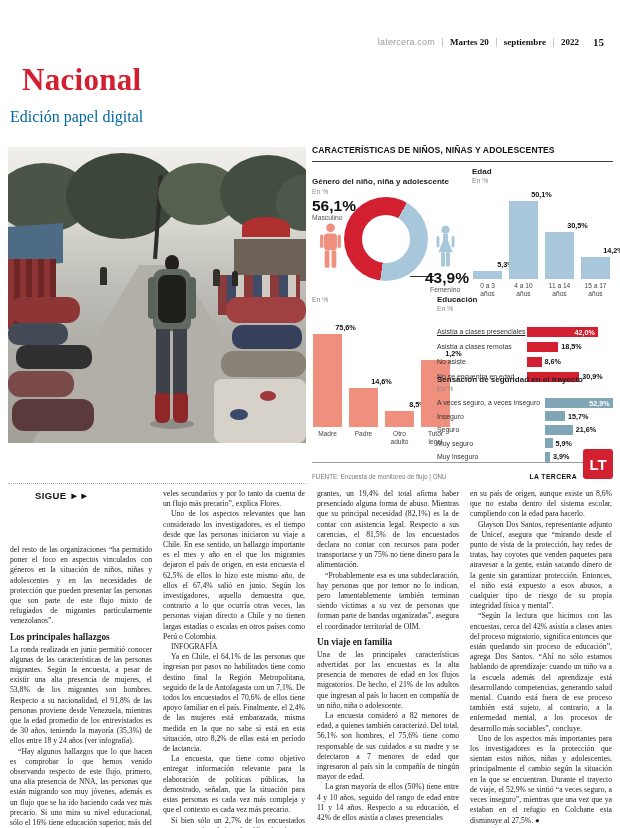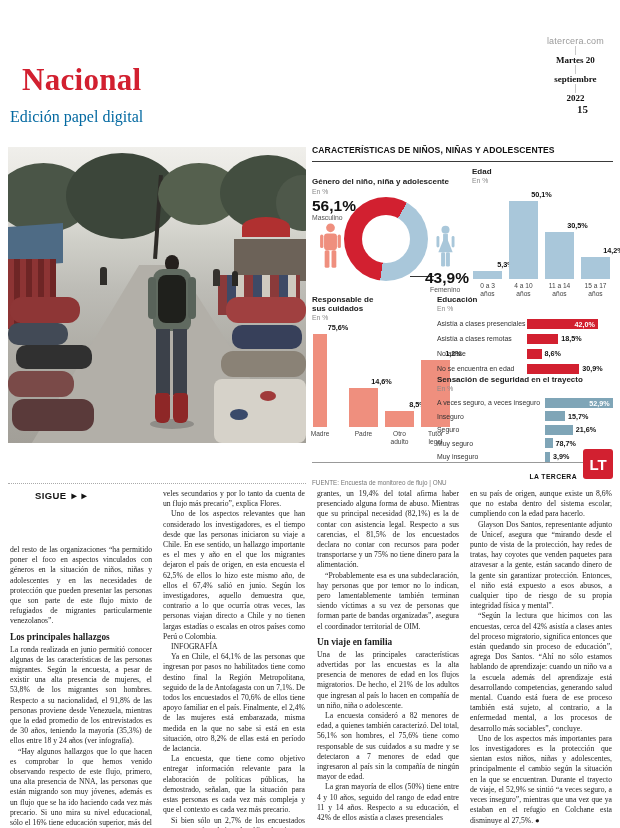--- a/index.html
+++ b/index.html
@@ -1,19 +1,19 @@
 <!DOCTYPE html>
 <html><head>
 <meta charset="utf-8">
 <style>
   html,body{margin:0;padding:0;background:#fff;}
   #page{position:relative;width:620px;height:828px;background:#fff;overflow:hidden;
         font-family:"Liberation Sans",sans-serif;color:#1c1c1c;}
   
-  #masthead{position:absolute;top:36px;right:16px;display:flex;align-items:center;font-size:9px;flex-direction:column;}
+  #masthead{position:absolute;top:36px;right:16px;display:flex;align-items:center;font-size:9px;}
   .mh-site{color:#9a9a9a;letter-spacing:.2px;}
   .sep{display:inline-block;width:1px;height:9px;background:#c9c9c9;margin:0 7px;}
   .mh-b{font-family:"Liberation Serif",serif;font-weight:bold;color:#111;}
   .mh-page{font-family:"Liberation Serif",serif;font-weight:bold;font-size:11px;margin-left:14px;}
   
   #section-head{position:absolute;left:10px;top:52px;}
   #section-head h1{margin:12px;font-family:"Liberation Serif",serif;font-weight:bold;
                    font-size:31px;line-height:32px;color:#d22030;letter-spacing:.3px;}
   #section-head .sub{font-family:"Liberation Serif",serif;font-size:16px;color:#0369a1;margin-top:2px;}
   
@@ -47,21 +47,21 @@
   .vcat{position:absolute;top:100%;margin-top:3px;font-size:6.6px;color:#444;text-align:center;line-height:7.5px;white-space:nowrap;}
   
   .hrow{display:flex;align-items:center;}
   .hlabel{width:90px;font-size:6.9px;color:#333;flex:none;}
   .hbarwrap{display:flex;align-items:center;flex:1;position:relative;}
   .hbar{height:10px;position:relative;flex:none;}
   .hbar.red{background:#d22030;}
   .hbar.steel{background:#7fa5b7;}
   .hval-in{position:absolute;right:3px;top:50%;transform:translateY(-50%);color:#fff;font-size:7.2px;font-weight:bold;}
   .hval-out{margin-left:3px;font-size:7.2px;font-weight:bold;color:#111;white-space:nowrap;}
-  #fuente-row{position:absolute;left:0;top:317px;width:100%;border-top:1px solid #999;padding-top:8px;}
+  #fuente-row{position:absolute;left:0;top:317px;width:100%;border-top:1px solid #999;padding-top:2px;}
   #fuente-text{font-size:6.3px;color:#777;}
   #brand-name{position:absolute;right:36px;top:10px;font-size:6.8px;font-weight:bold;color:#111;letter-spacing:.4px;}
   #lt-logo{position:absolute;right:0;top:-14px;width:30px;height:30px;background:#d22030;border-radius:3px;
            display:flex;align-items:center;justify-content:center;color:#fff;font-weight:bold;font-size:15px;
            font-family:"Liberation Sans",sans-serif;}
   
   #page-rule{position:absolute;left:8px;top:483px;width:298px;border-top:1px dotted #aaa;}
   #sigue{position:absolute;left:35px;top:490px;font-size:9.5px;font-weight:bold;color:#111;letter-spacing:.4px;}
   .col{position:absolute;top:489px;width:142px;height:339px;overflow:hidden;
        font-family:"Liberation Serif",serif;font-size:7.7px;line-height:10.2px;
@@ -190,24 +190,23 @@
         </div>
         <div class="vgroup" style="left:109px;width:29px;">
           <div class="vval">14,2%</div>
           <div class="vbar blue" style="height: 22.01px;"></div>
           <div class="vcat"><span>15 a 17</span><br><span>años</span></div>
         </div>
       </div>
     </div>
 
     <div class="vchart" style="left:0;top:150px;width:145px;height:160px;">
-      <div class="ig-h"><span>Responsable de</span><br><span>sus cuidados</span></div>
       <div class="ig-u">En %</div>
       <div style="position:absolute;left:0;top:28px;width:140px;height:104px;">
-        <div class="vgroup" style="left:1px;width:14px;">
+        <div class="vgroup" style="left:1px;width:29px;">
           <div class="vval">75,6%</div>
           <div class="vbar salmon" style="height: 93px;"></div>
           <div class="vcat"><span>Madre</span><br><span></span></div>
         </div>
         <div class="vgroup" style="left:37px;width:29px;">
           <div class="vval">14,6%</div>
           <div class="vbar salmon" style="height: 39px;"></div>
           <div class="vcat"><span>Padre</span><br><span></span></div>
         </div>
         <div class="vgroup" style="left:73px;width:29px;">
@@ -219,21 +218,21 @@
           <div class="vval">1,2%</div>
           <div class="vbar salmon" style="height: 67px;"></div>
           <div class="vcat"><span>Tutor</span><br><span>legal</span></div>
         </div>
       </div>
     </div>
 
     <div style="position:absolute;left:125px;top:150px;width:176px;">
       <div class="ig-h">Educación</div>
       <div class="ig-u">En %</div>
-      <div class="hrow" style="margin-top:4px;height:15px;">
+      <div class="hrow" style="margin-top:12px;height:15px;text-decoration:underline;">
         <div class="hlabel">Asistía a clases presenciales</div>
         <div class="hbarwrap">
             <div class="hbar red" style="width: 70.98px;">
               <span class="hval-in">42,0%</span>
             </div>
           </div>
       </div>
       <div class="hrow" style="height:15px;">
         <div class="hlabel">Asistía a clases remotas</div>
         <div class="hbarwrap">
@@ -279,21 +278,21 @@
         <div class="hlabel" style="width:108px;">Seguro</div>
         <div class="hbarwrap">
             <div class="hbar steel" style="width: 27.648px;"></div>
             <span class="hval-out">21,6%</span>
           </div>
       </div>
       <div class="hrow" style="height:13.5px;">
         <div class="hlabel" style="width:108px;">Muy seguro</div>
         <div class="hbarwrap">
             <div class="hbar steel" style="width: 7.552px;"></div>
-            <span class="hval-out">78,7%</span>
+            <span class="hval-out">5,9%</span>
           </div>
       </div>
       <div class="hrow" style="height:13.5px;">
         <div class="hlabel" style="width:108px;">Muy inseguro</div>
         <div class="hbarwrap">
             <div class="hbar steel" style="width: 4.992px;"></div>
             <span class="hval-out">3,9%</span>
           </div>
       </div>
     </div>

